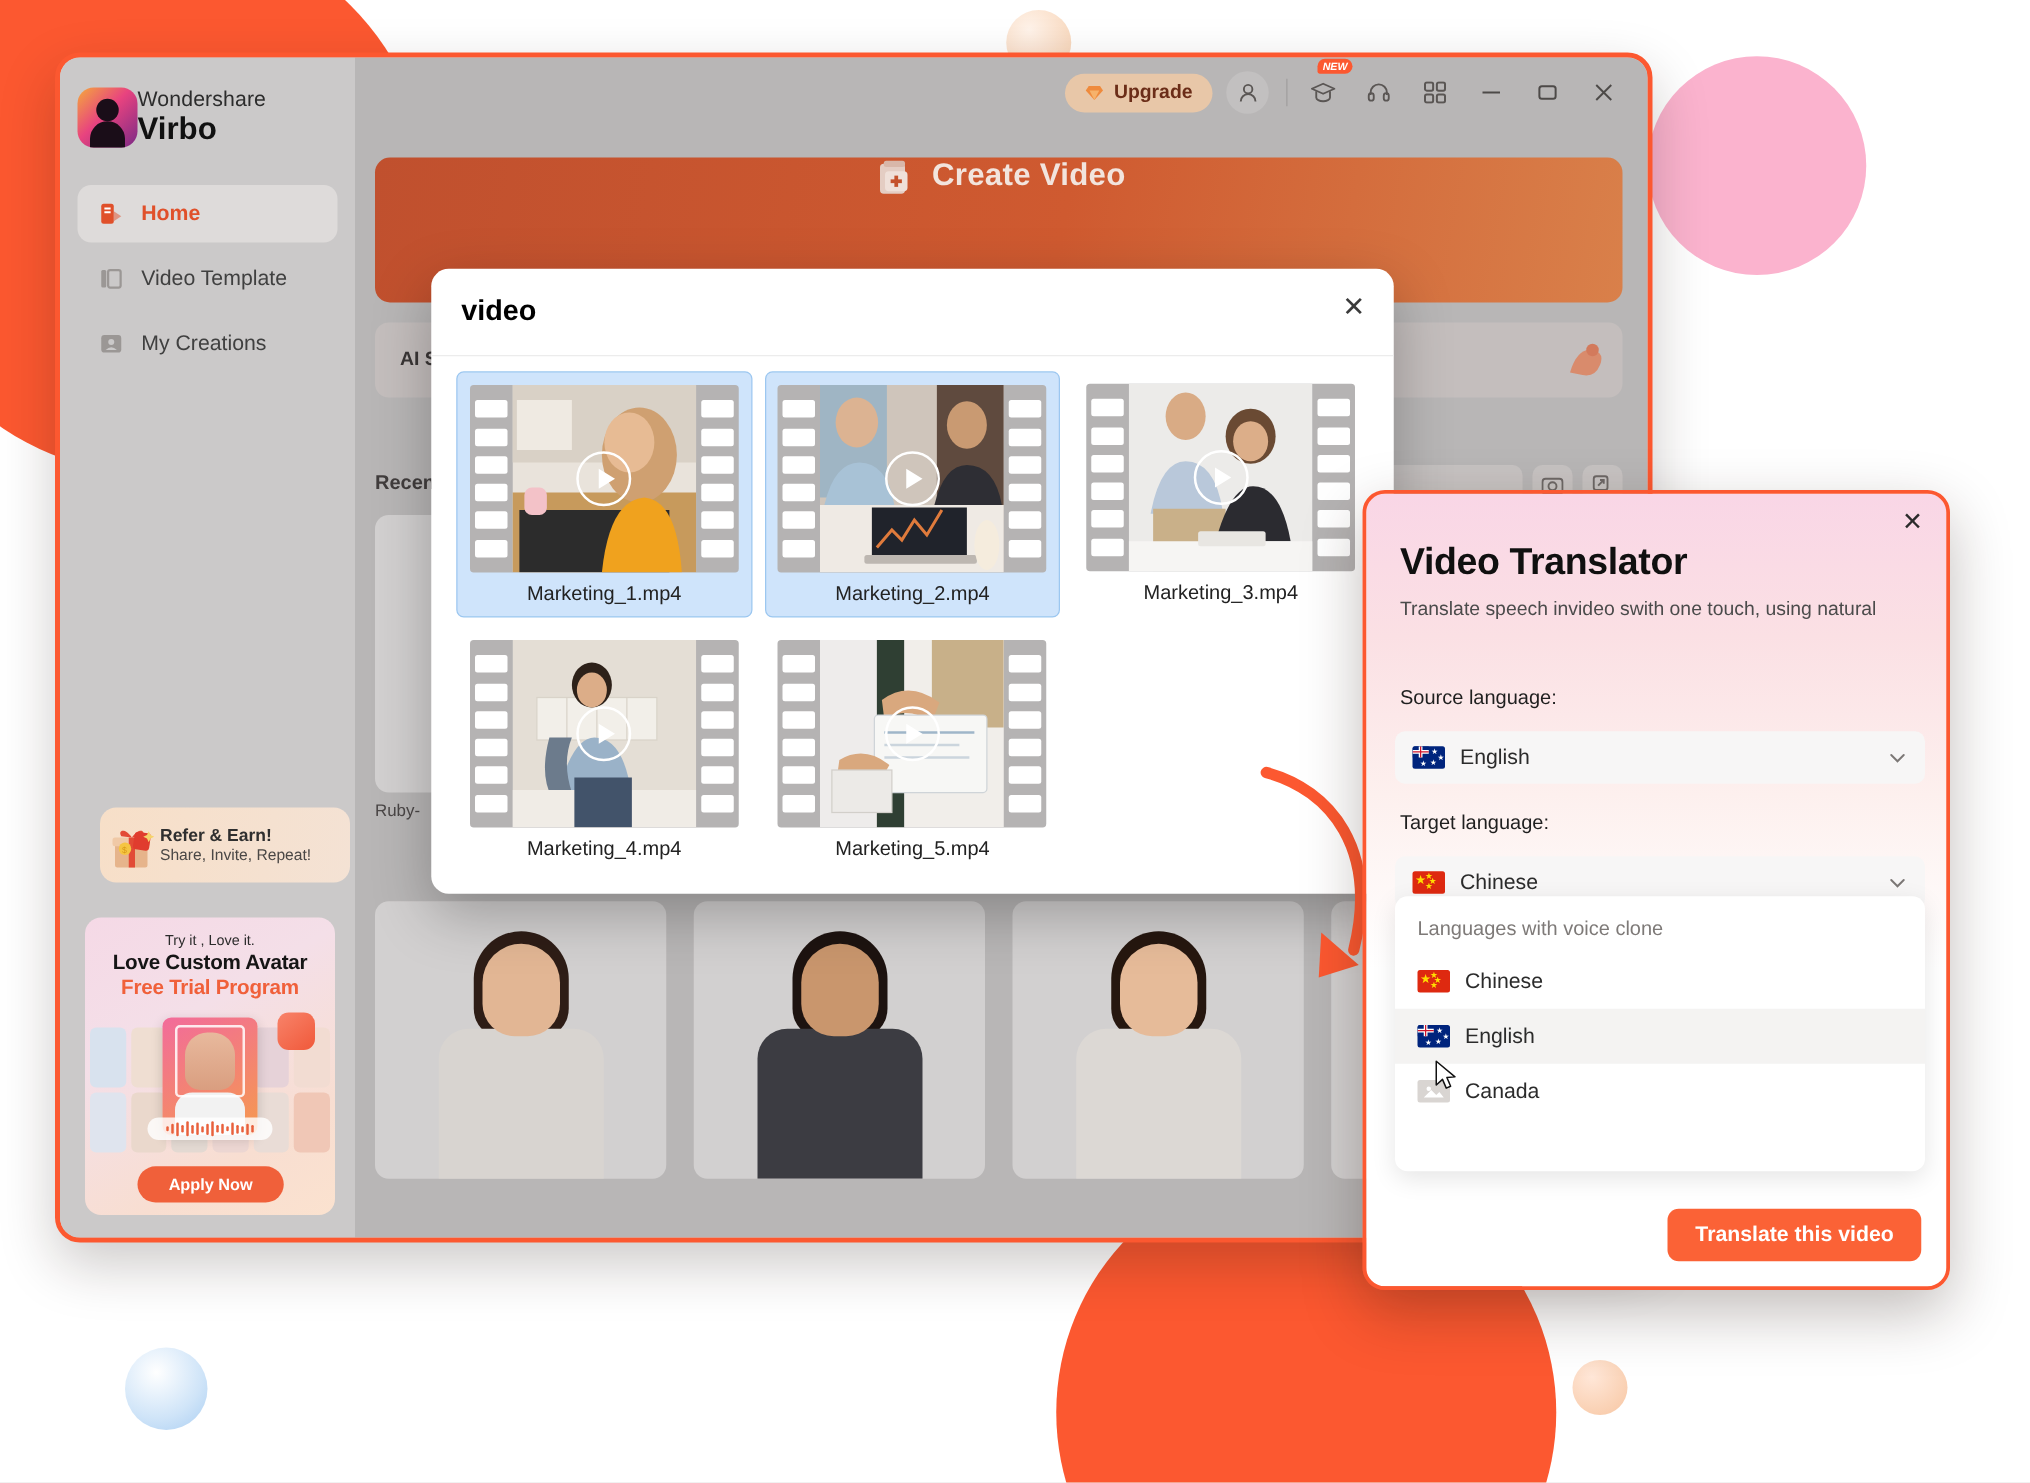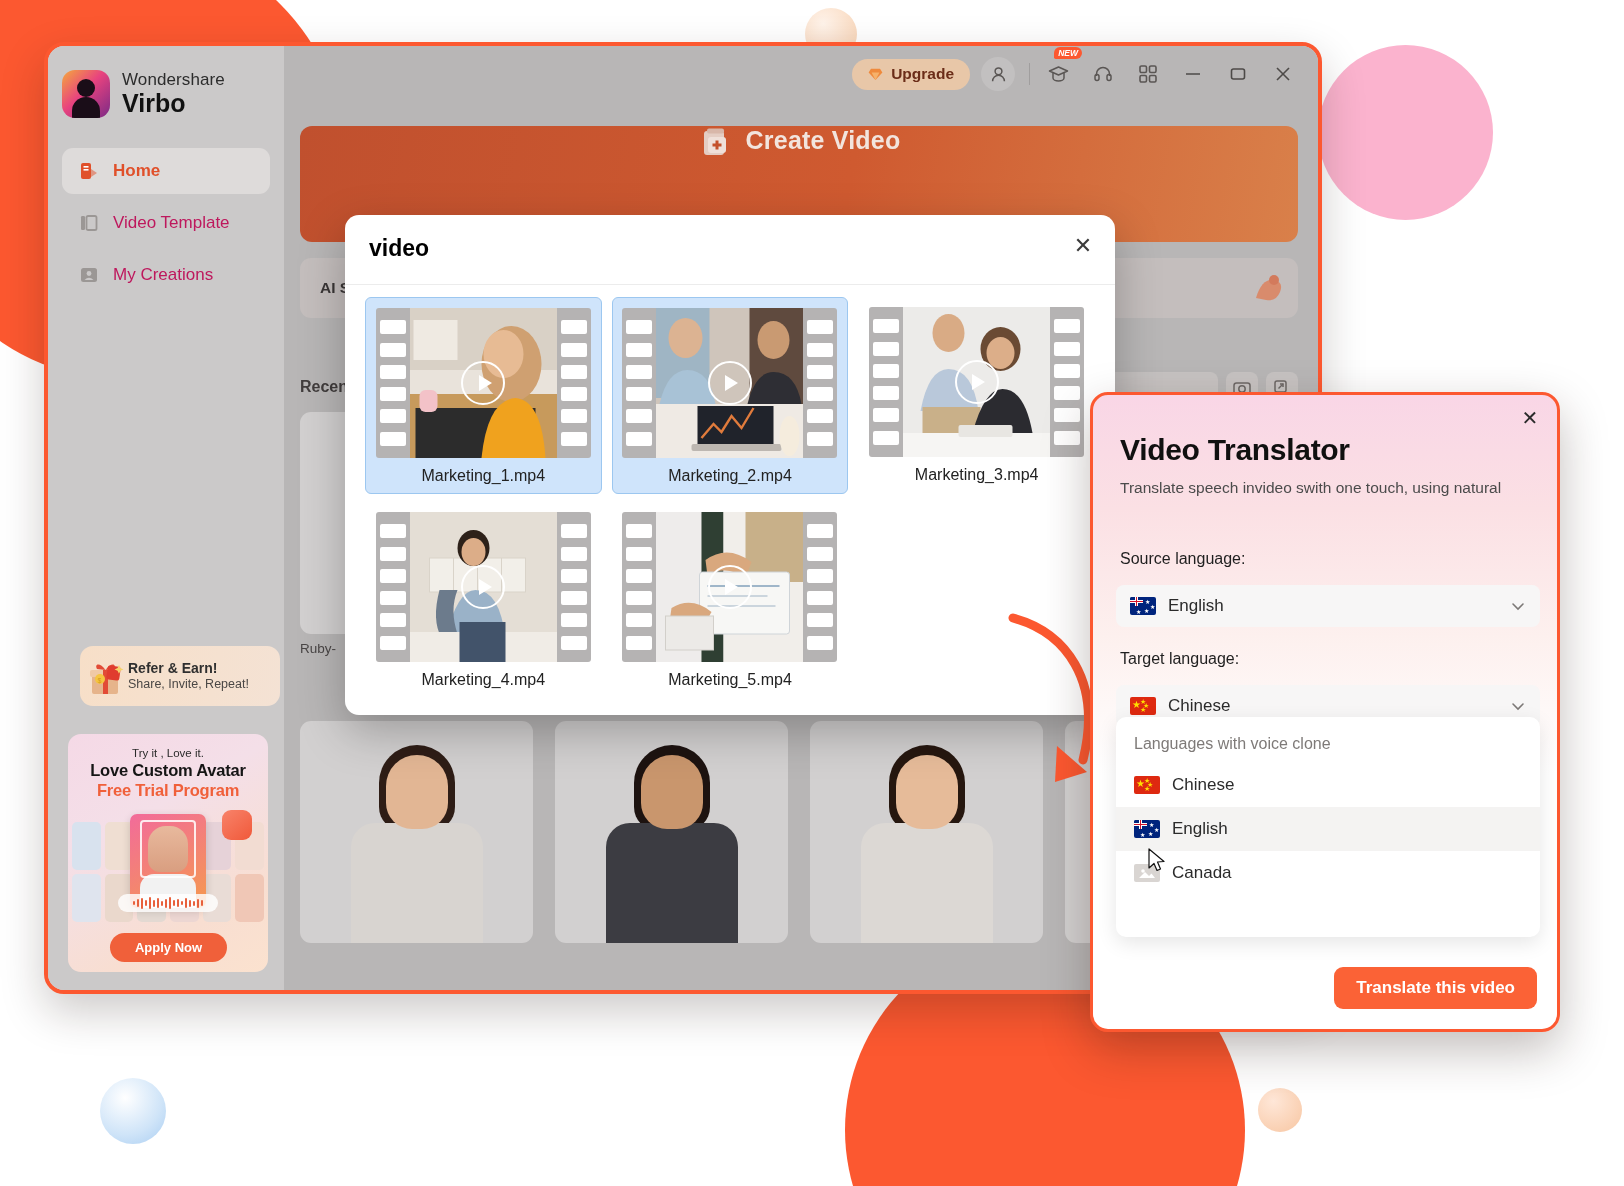--- a/index.html
+++ b/index.html
@@ -51,21 +51,21 @@
     border-radius: 20px;
     overflow: hidden;
     box-shadow: 0 18px 44px rgba(30,20,15,.22);
   }
 
   
   #sidebar {
     position: absolute; left: 0; top: 0; width: 236px; height: 100%;
     background: #cbc9c9;
   }
-  .brand { display: flex; align-items: center; gap: 12px; padding: 24px 0 0 14px; }
+  .brand { display: flex; align-items: center; gap: 0; padding: 24px 0 0 14px; }
   .brand-logo {
     width: 48px; height: 48px; border-radius: 13px;
     background: linear-gradient(135deg,#f5a93c 0%,#e8437f 45%,#7b2a86 100%);
     position: relative; overflow: hidden; flex: none;
   }
   .brand-logo::before {
     content:""; position:absolute; left:15px; top:9px; width:18px; height:18px;
     border-radius:50%; background:#1a0d18;
   }
   .brand-logo::after {
@@ -73,21 +73,21 @@
     border-radius:14px 14px 0 0; background:#1a0d18;
   }
   .brand-text { line-height: 1.05; }
   .brand-top { font-size: 17px; color: #2c2c2c; letter-spacing:.1px; }
   .brand-bottom { font-size: 25px; font-weight: 700; color: #111; margin-top:1px; }
 
   .nav { margin-top: 30px; padding: 0 14px; }
   .nav-item {
     display: flex; align-items: center; gap: 13px;
     height: 46px; padding: 0 16px; border-radius: 11px;
-    font-size: 17px; color: #be185d; margin-bottom: 6px;
+    font-size: 17px; color: #404040; margin-bottom: 6px;
     cursor: pointer;
   }
   .nav-item.active { background: #dedbda; color: #E0502A; font-weight: 700; }
   .ico { width: 22px; height: 22px; flex: none; display:block; }
 
   .promo-refer {
     position: absolute; left: 32px; top: 600px; width: 200px; height: 60px;
     background: linear-gradient(100deg,#f7dfc8,#f4e2d4);
     border-radius: 13px; display: flex; align-items: center; padding-left: 48px;
     overflow: hidden;

